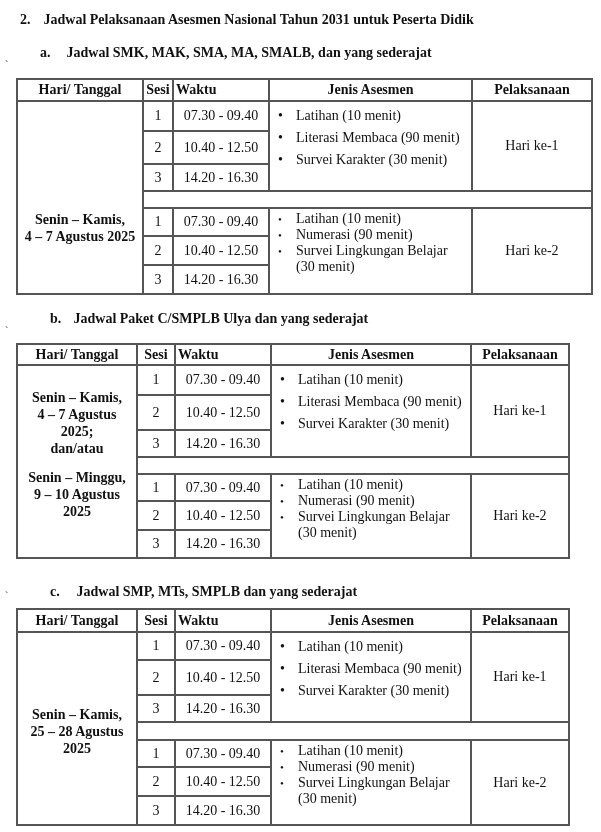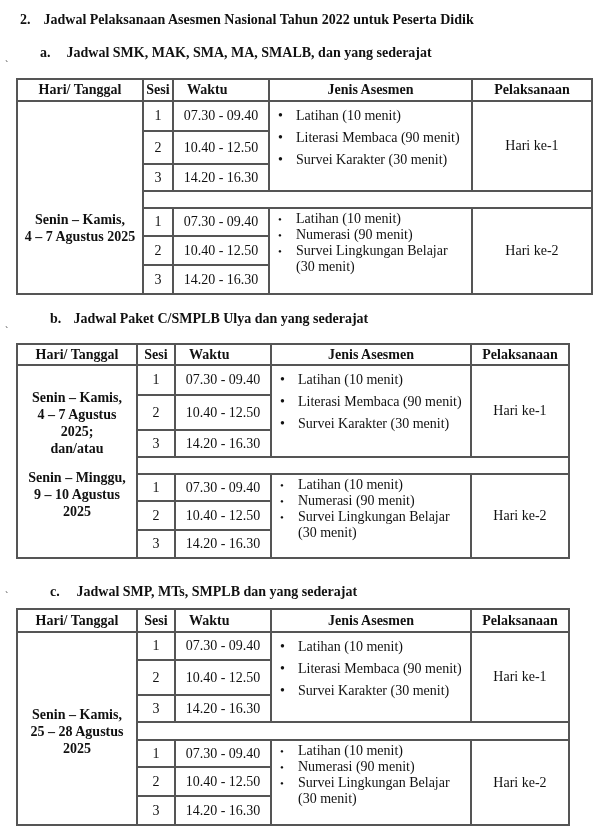--- a/index.html
+++ b/index.html
@@ -42,21 +42,21 @@
       border: 2px solid #555555;
       padding: 0;
       vertical-align: middle;
     }
     table.sched th {
       font-weight: bold;
       text-align: center;
     }
     table.sched th.left-ish {
       text-align: left;
-      padding-left: 13px;
+      padding-left: 2px;
     }
     .center { text-align: center; }
     .waktu { text-align: center; }
     .sesi { text-align: center; }
     ul.asesmen {
       list-style: none;
       margin: 0;
       padding: 0;
     }
     ul.asesmen li {
@@ -79,21 +79,21 @@
       line-height: 17px;
       font-weight: bold;
     }
     .valign-top { vertical-align: top !important; }
   </style>
 </head>
 <body>
 
 <div class="heading" style="left:20px; top:12px;">
   <span class="num" style="width:20px;">2.</span>
-  <span>Jadwal Pelaksanaan Asesmen Nasional Tahun 2022 untuk Peserta Didik</span>
+  <span>Jadwal Pelaksanaan Asesmen Nasional Tahun 2031 untuk Peserta Didik</span>
 </div>
 
 <span class="tick" style="left:5px; top:60px;">`</span>
 <div class="heading" style="left:40px; top:45px;">
   <span class="num" style="width:23px;">a.</span>
   <span>Jadwal SMK, MAK, SMA, MA, SMALB, dan yang sederajat</span>
 </div>
 
 <table class="sched" style="left:16px; top:78px; width:575px;">
   <colgroup>

